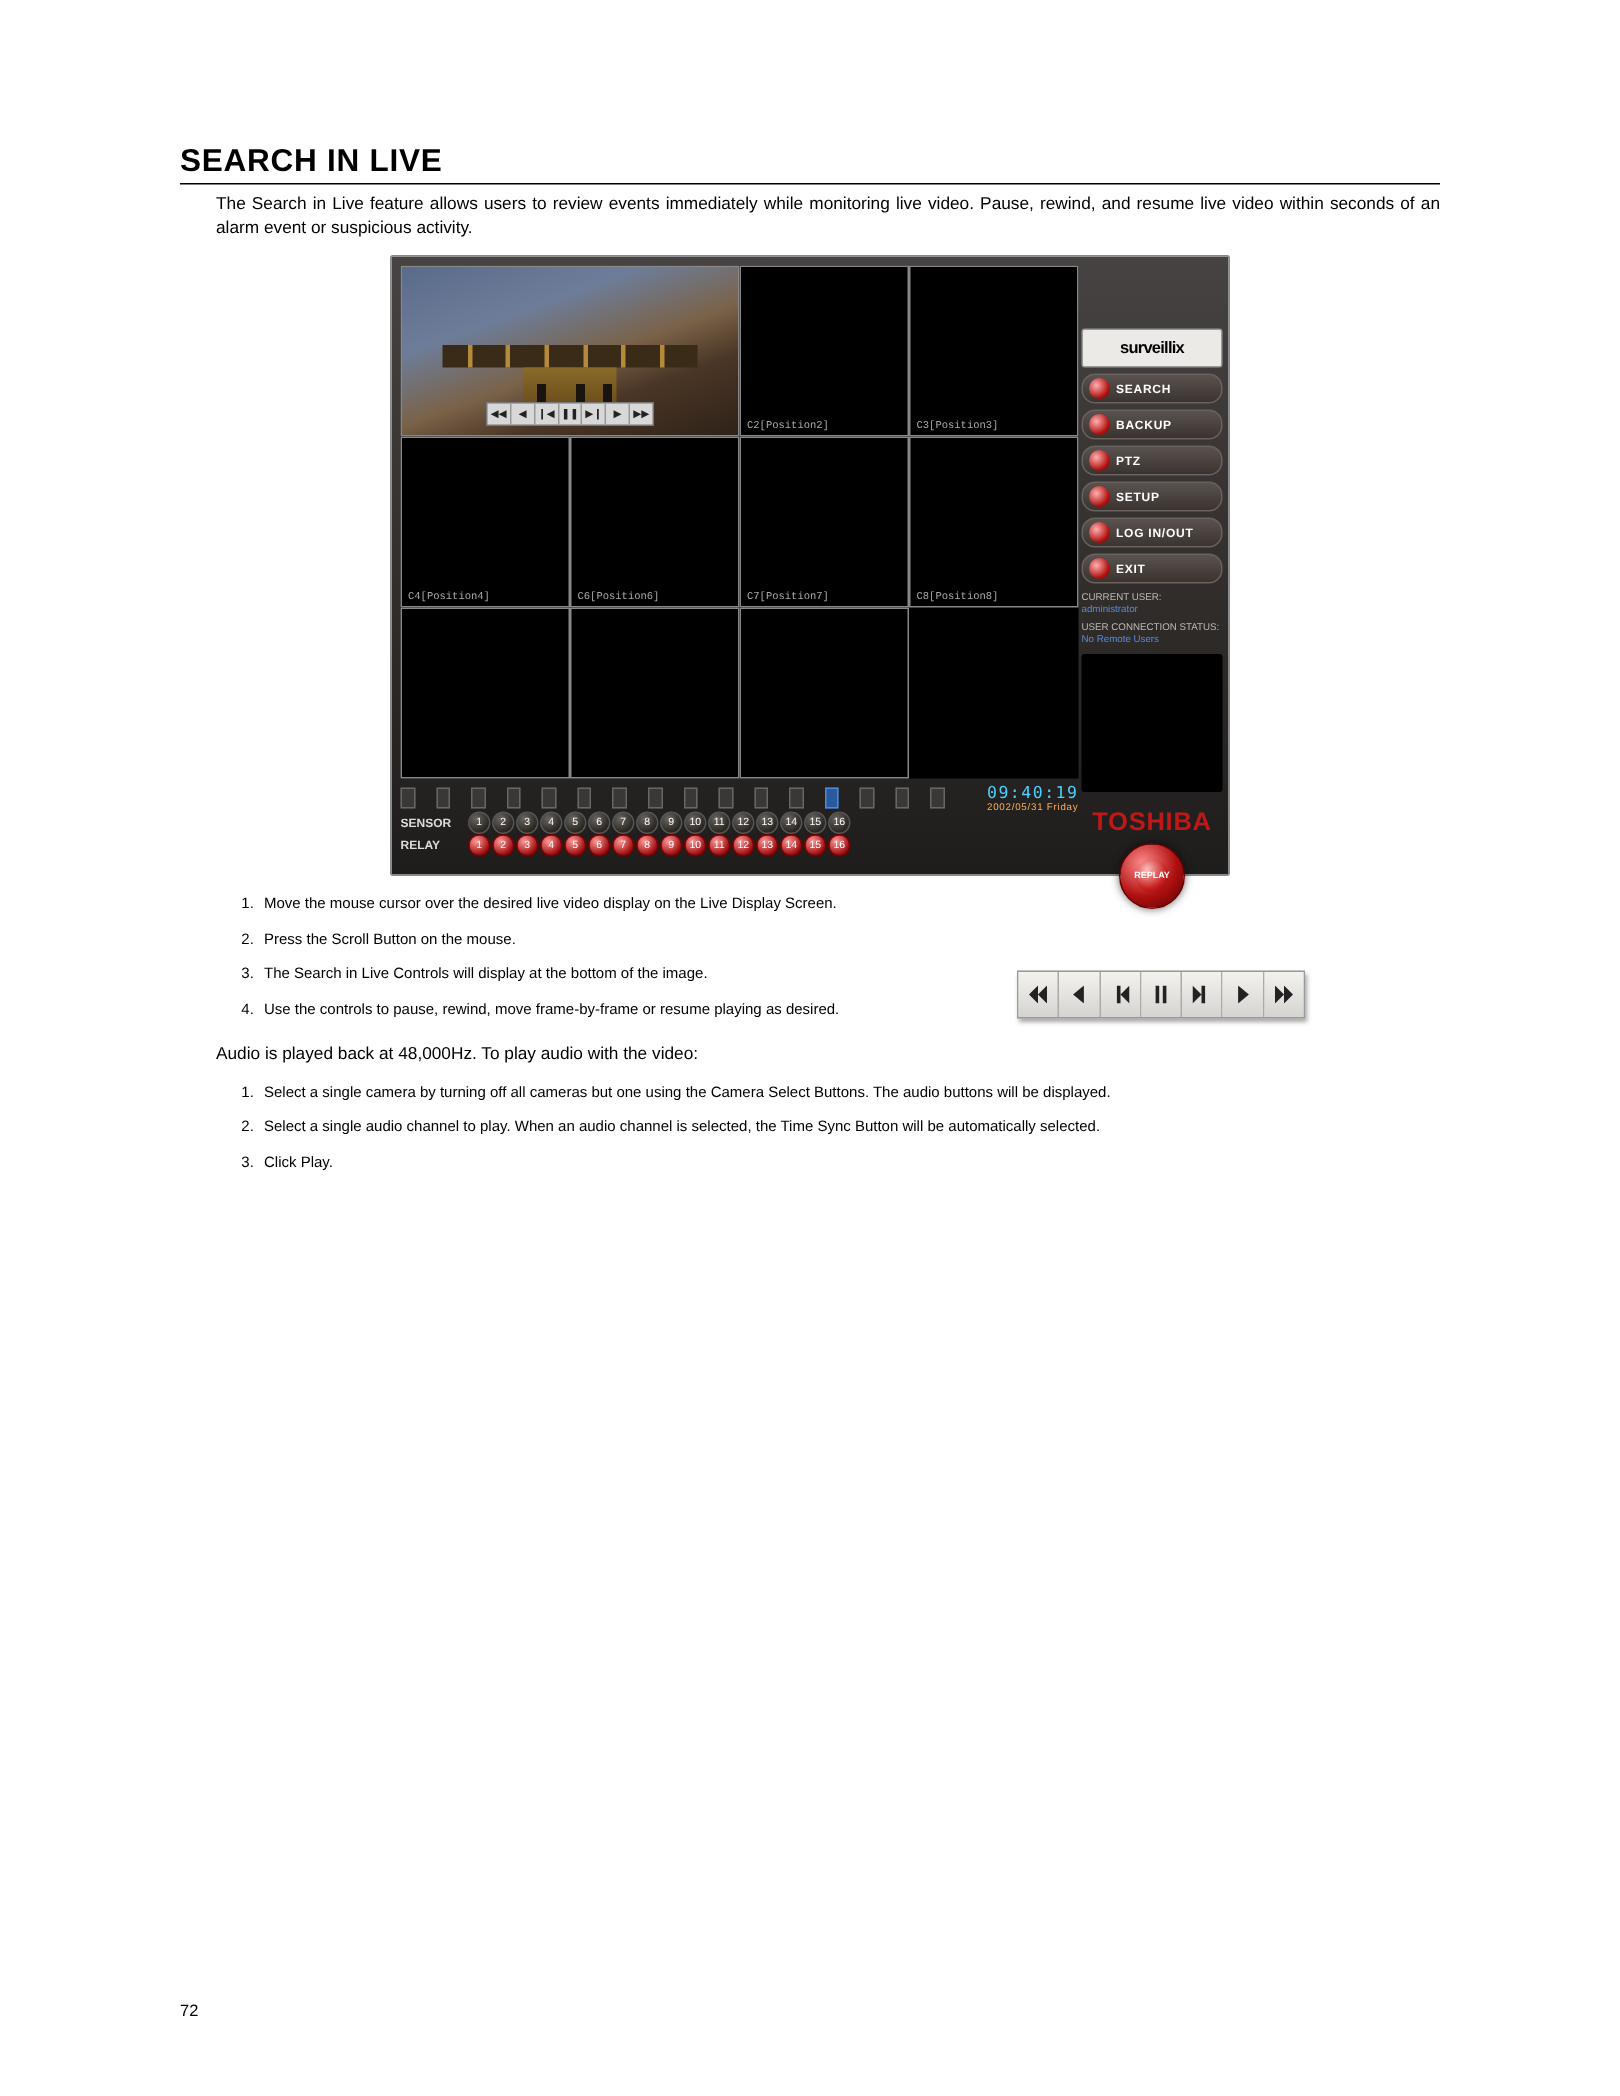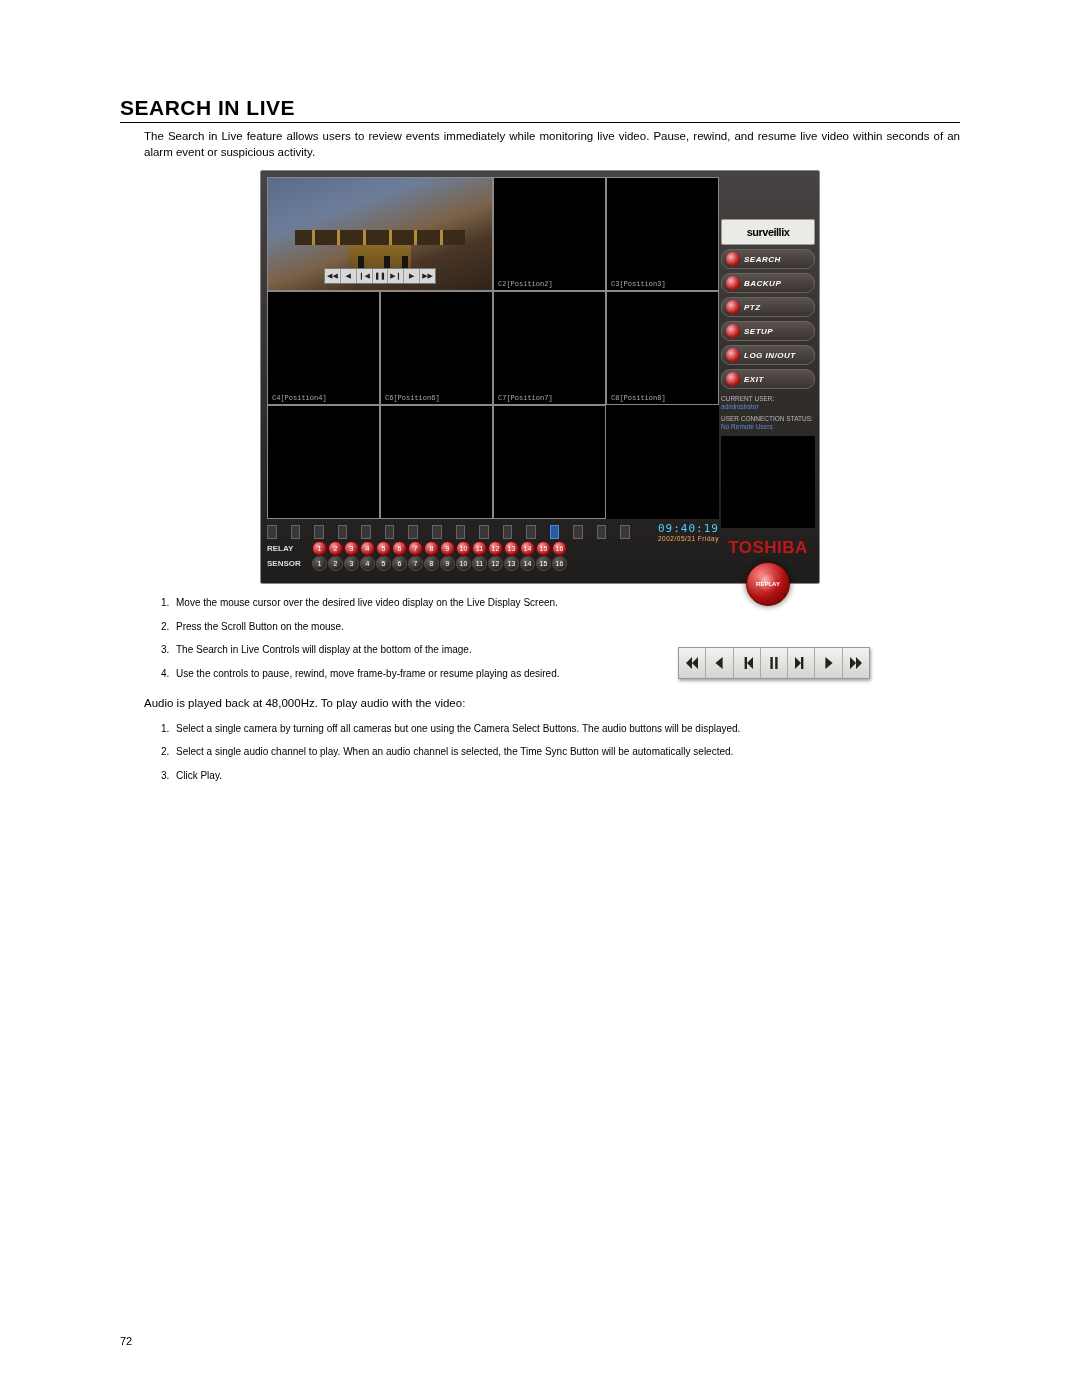--- a/index.html
+++ b/index.html
@@ -106,21 +106,20 @@
     font-family: Arial, sans-serif;
   }
   .side-btn {
     margin-top: 4px;
     height: 18px;
     background: linear-gradient(#5a524e, #3a3330);
     border: 1px solid #6a625c; border-radius: 9px;
     display:flex; align-items:center;
     padding: 0 4px;
     gap:4px;
-    font-style:italic;
   }
   .side-btn .ico {
     width:14px; height:14px; border-radius:50%;
     background: radial-gradient(circle at 35% 35%, #ffb0b0, #b01010 65%, #600 100%);
     flex-shrink:0;
   }
   .side-btn .lbl {
     color:#fff; font-size:8px; font-weight:bold; letter-spacing:0.5px;
   }
   .side-status {
@@ -292,20 +291,41 @@
             <div class="lay"></div>
             <div class="lay sel"></div>
             <div class="lay"></div>
             <div class="lay"></div>
             <div class="lay"></div>
             <div style="flex:1"></div>
           <div>
             <div class="clock">09:40:19</div>
             <div class="date">2002/05/31  Friday</div>
           </div>
+        </div>
+        <div class="num-row">
+          <span class="row-label">SENSOR</span>
+          <span id="sensor-nums" style="display:flex;gap:1px">
+              <div class="num dark">1</div>
+              <div class="num dark">2</div>
+              <div class="num dark">3</div>
+              <div class="num dark">4</div>
+              <div class="num dark">5</div>
+              <div class="num dark">6</div>
+              <div class="num dark">7</div>
+              <div class="num dark">8</div>
+              <div class="num dark">9</div>
+              <div class="num dark">10</div>
+              <div class="num dark">11</div>
+              <div class="num dark">12</div>
+              <div class="num dark">13</div>
+              <div class="num dark">14</div>
+              <div class="num dark">15</div>
+              <div class="num dark">16</div>
+            </span>
         </div>
         <div class="num-row">
           <span class="row-label">RELAY</span>
           <span id="relay-nums" style="display:flex;gap:1px">
               <div class="num red">1</div>
               <div class="num red">2</div>
               <div class="num red">3</div>
               <div class="num red">4</div>
               <div class="num red">5</div>
               <div class="num red">6</div>
@@ -314,41 +334,20 @@
               <div class="num red">9</div>
               <div class="num red">10</div>
               <div class="num red">11</div>
               <div class="num red">12</div>
               <div class="num red">13</div>
               <div class="num red">14</div>
               <div class="num red">15</div>
               <div class="num red">16</div>
             </span>
         </div>
-        <div class="num-row">
-          <span class="row-label">SENSOR</span>
-          <span id="sensor-nums" style="display:flex;gap:1px">
-              <div class="num dark">1</div>
-              <div class="num dark">2</div>
-              <div class="num dark">3</div>
-              <div class="num dark">4</div>
-              <div class="num dark">5</div>
-              <div class="num dark">6</div>
-              <div class="num dark">7</div>
-              <div class="num dark">8</div>
-              <div class="num dark">9</div>
-              <div class="num dark">10</div>
-              <div class="num dark">11</div>
-              <div class="num dark">12</div>
-              <div class="num dark">13</div>
-              <div class="num dark">14</div>
-              <div class="num dark">15</div>
-              <div class="num dark">16</div>
-            </span>
-        </div>
       </div>
 
       <div class="dvr-side">
         <div class="logo-box">surveillix</div>
         <div id="side-btns">
             <div class="side-btn">
               <span class="ico"></span>
               <span class="lbl">SEARCH</span>
             </div>
             <div class="side-btn">

